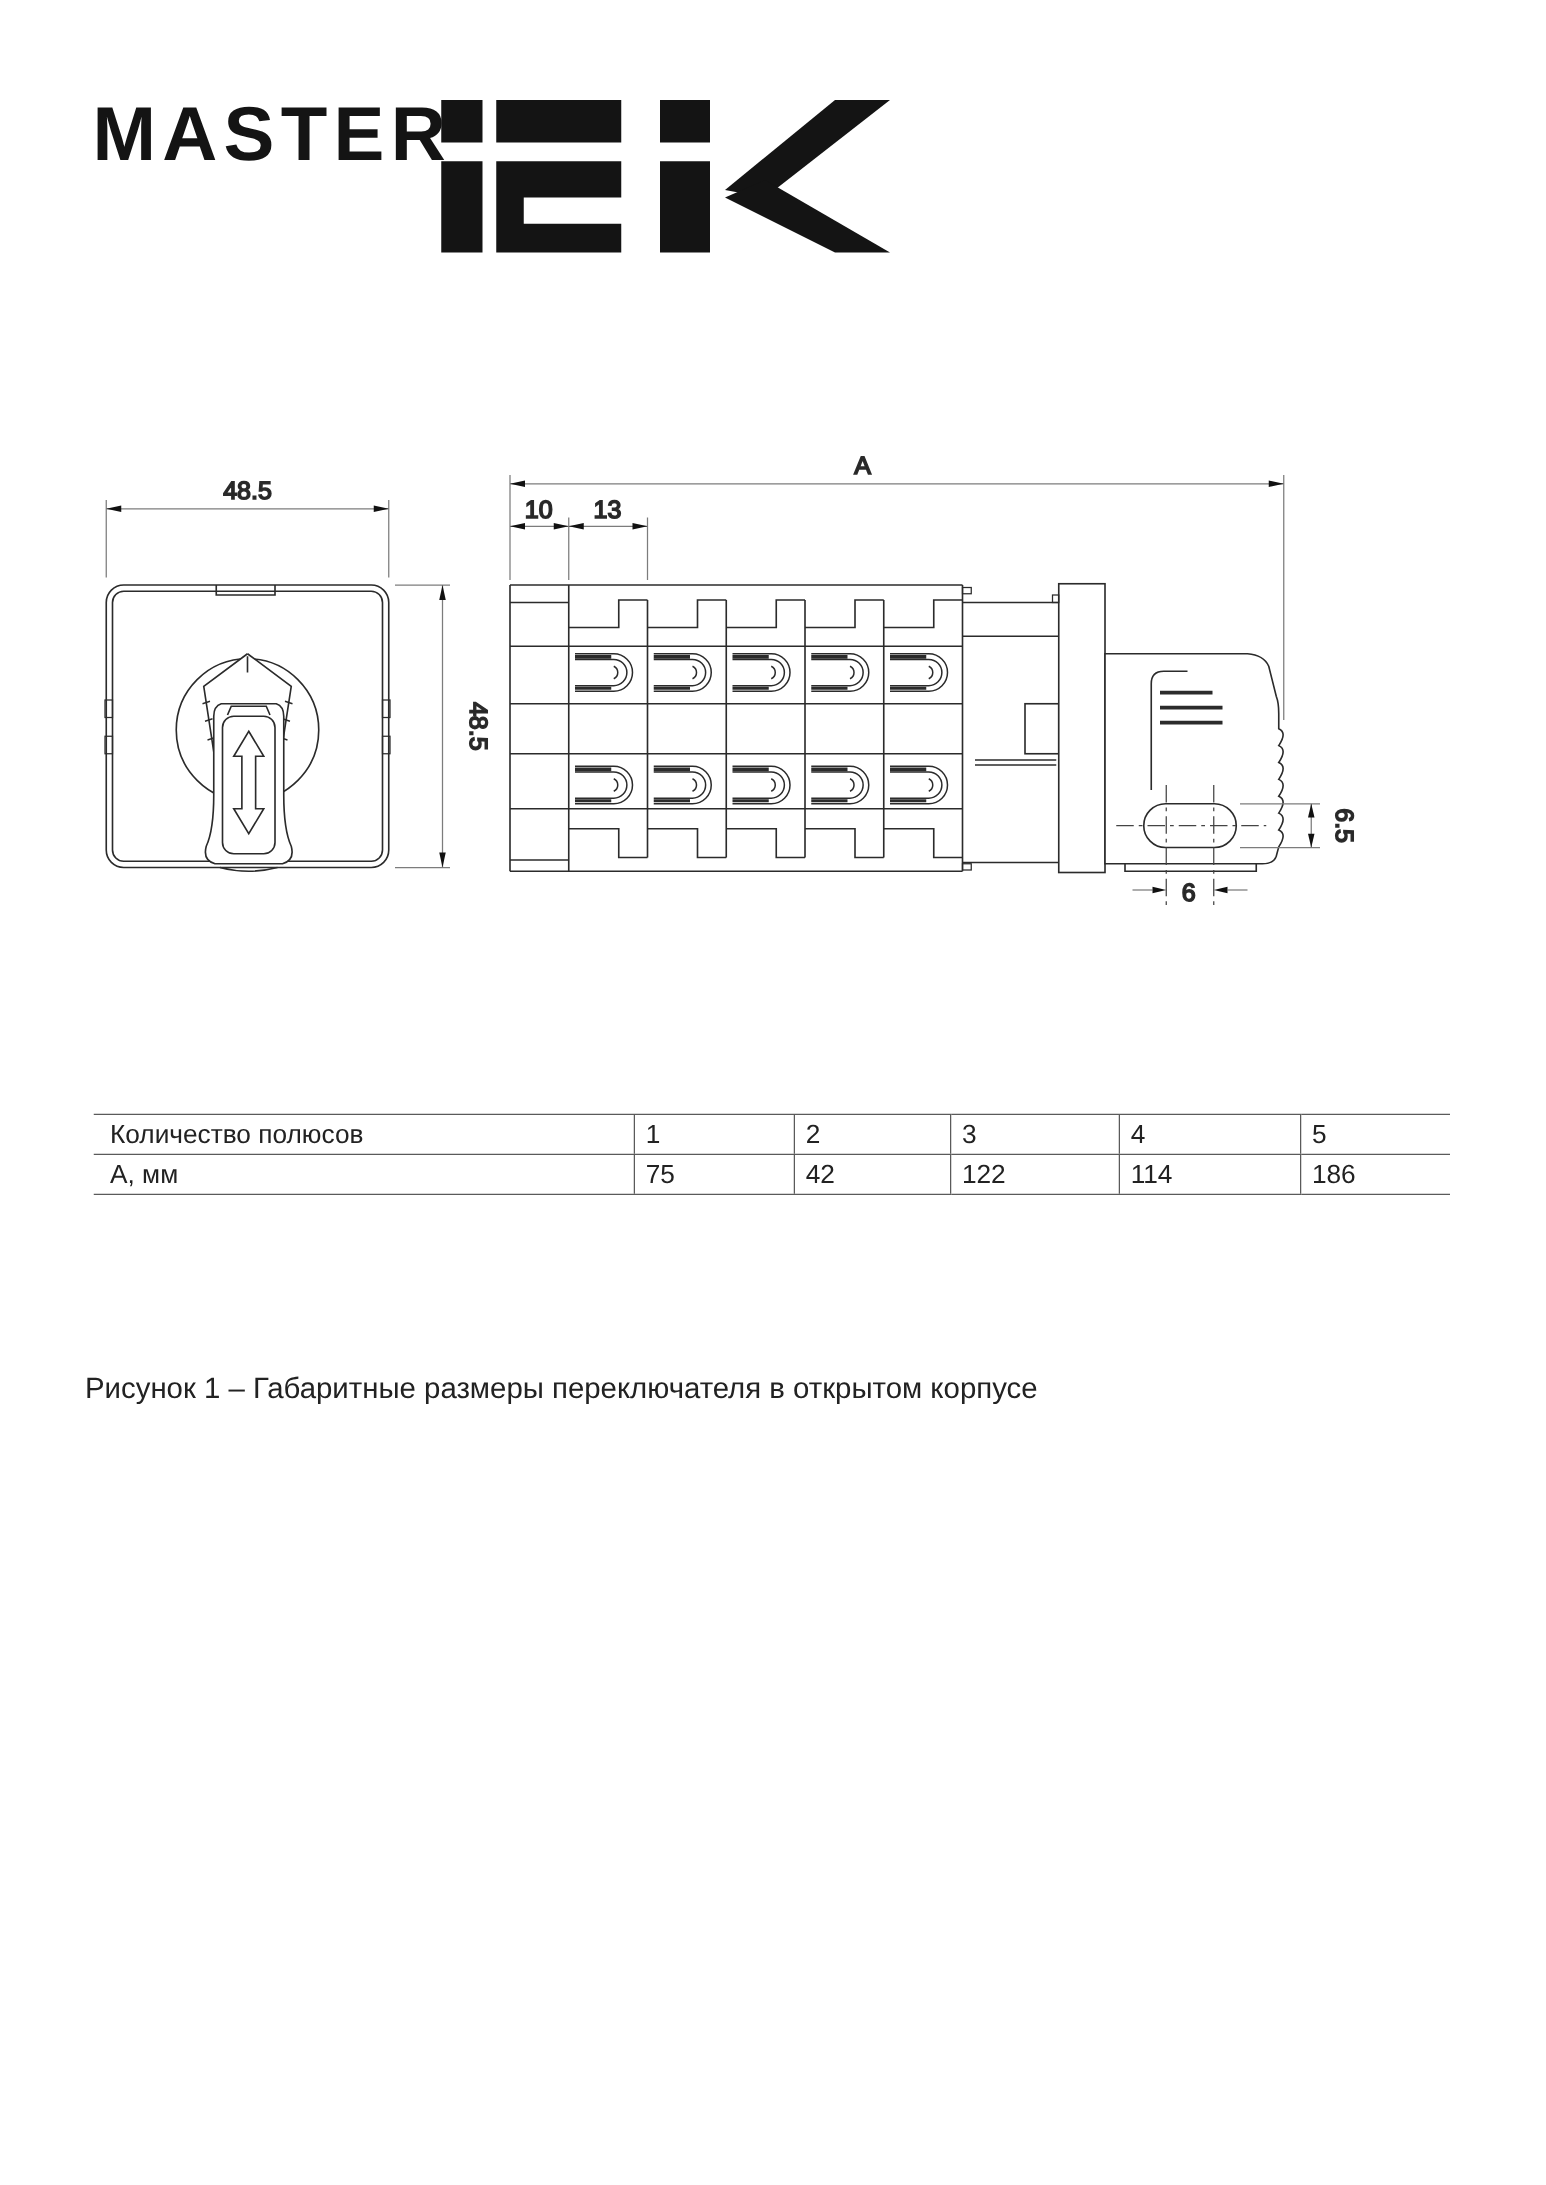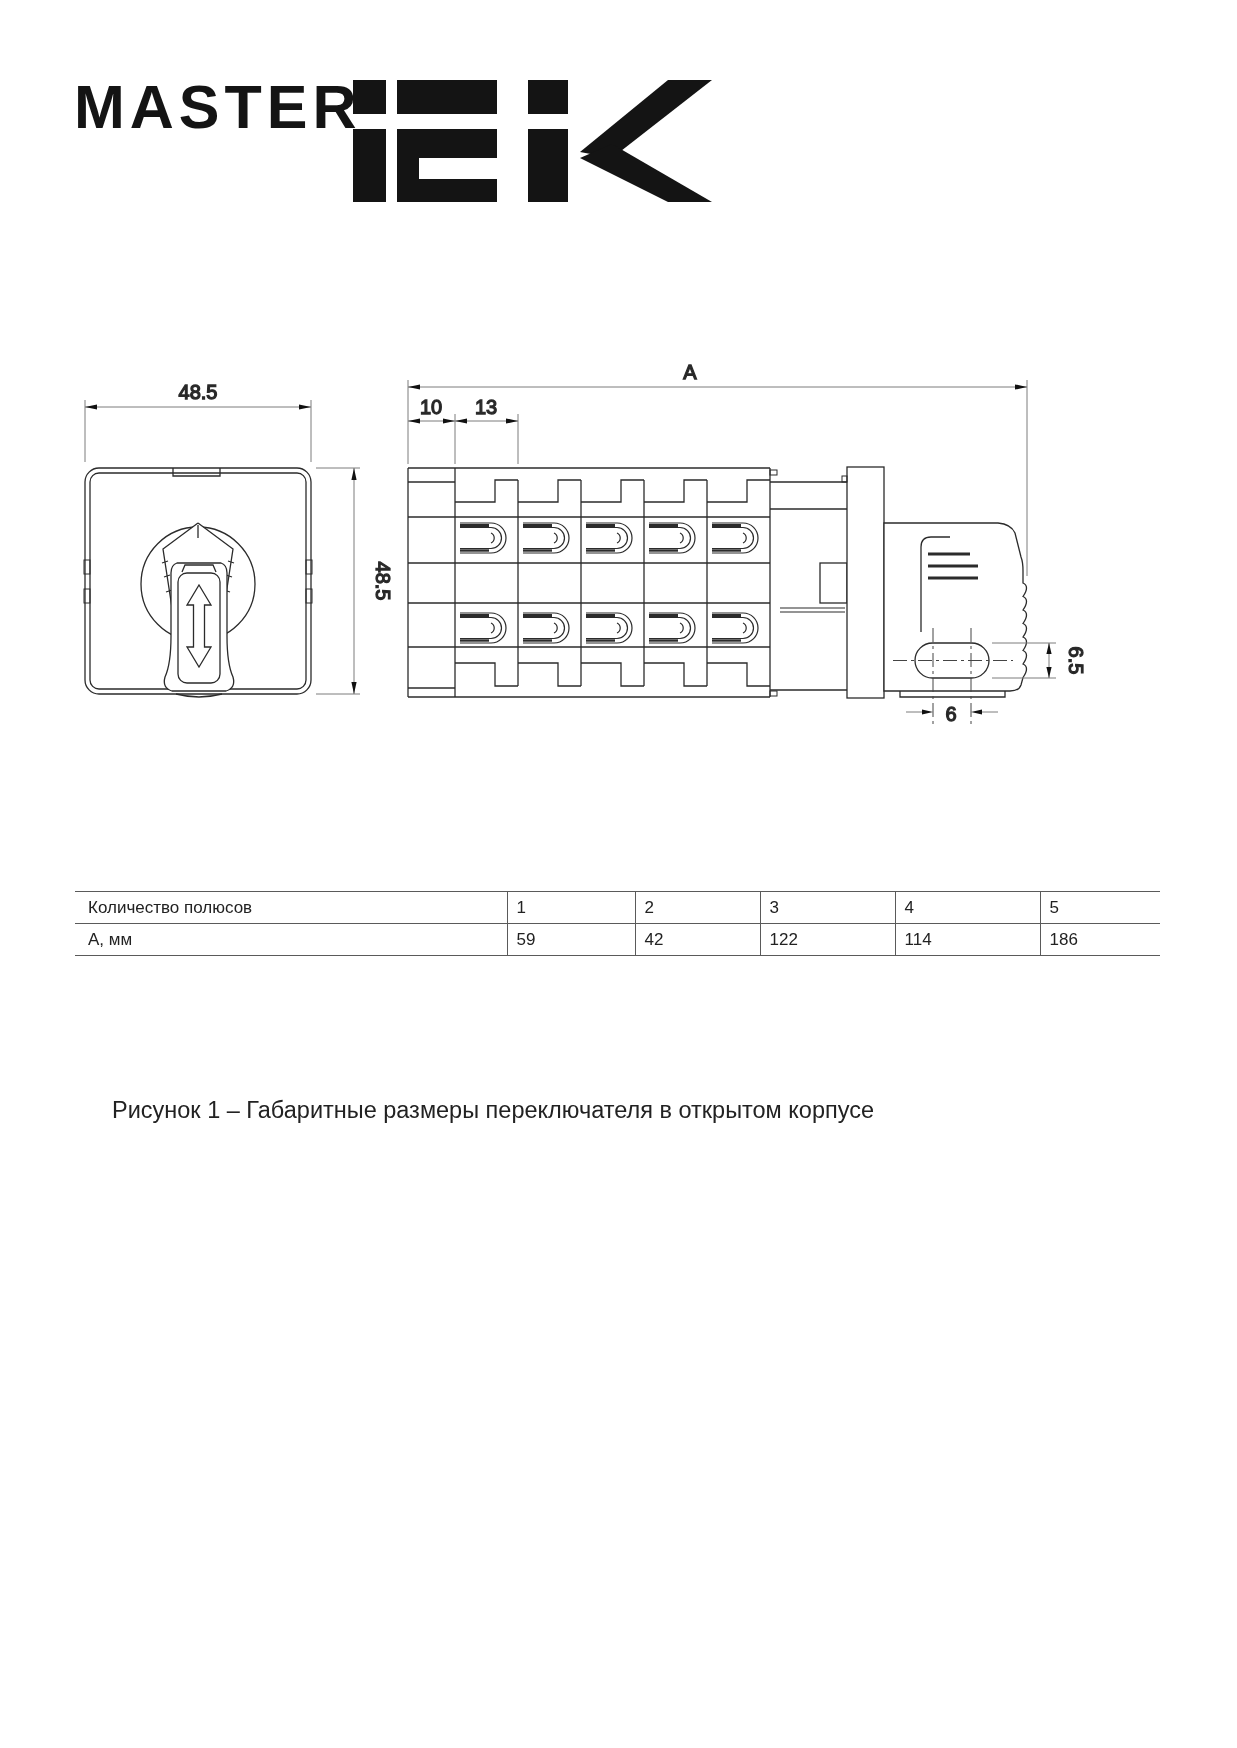--- a/index.html
+++ b/index.html
@@ -3,27 +3,27 @@
 <meta charset="utf-8">
 <style>
   html,body{margin:0;padding:0;background:#ffffff;}
   #page{position:relative;width:1205px;height:1748px;background:#ffffff;overflow:hidden;
         font-family:"Liberation Sans", sans-serif;color:#1a1a1a;}
   svg text{font-family:"Liberation Sans", sans-serif;}
   .dim-label{font-size:20px;fill:#222;}
   .master-text{font-size:61px;font-weight:bold;letter-spacing:5px;fill:#141414;}
   
   #poles-table{position:absolute;left:75px;top:891px;width:1085px;border-collapse:collapse;
-               font-size:17px;color:#222;}
+               font-size:21px;color:#222;}
   #poles-table td{height:31px;padding:0 0 0 9px;vertical-align:middle;}
   #poles-table td.lbl{padding-left:13px;}
   #poles-table tr td{border-top:1.5px solid #5a5a5a;border-bottom:1.5px solid #5a5a5a;}
   #poles-table td.val{border-left:1.4px solid #5a5a5a;}
   
-  #caption{position:absolute;left:68px;top:1092px;font-size:23.5px;line-height:36px;color:#222;margin-left:44px;}
+  #caption{position:absolute;left:68px;top:1092px;font-size:23.5px;line-height:36px;color:#222;}
 </style>
 </head>
 <body>
 
 <div id="page">
 
   <svg width="1237" height="780" viewBox="0 0 1237 780">
 
     <g>
       <text class="master-text" x="74" y="128">MASTER</text>
@@ -265,21 +265,21 @@
         <tr>
       <td class="lbl">Количество полюсов</td>
       <td class="val">1</td>
       <td class="val">2</td>
       <td class="val">3</td>
       <td class="val">4</td>
       <td class="val">5</td>
     </tr>
     <tr>
       <td class="lbl">А, мм</td>
-      <td class="val">59</td>
+      <td class="val">75</td>
       <td class="val">42</td>
       <td class="val">122</td>
       <td class="val">114</td>
       <td class="val">186</td>
     </tr>
   </tbody>
     </table>
 
   
   <div id="caption">

